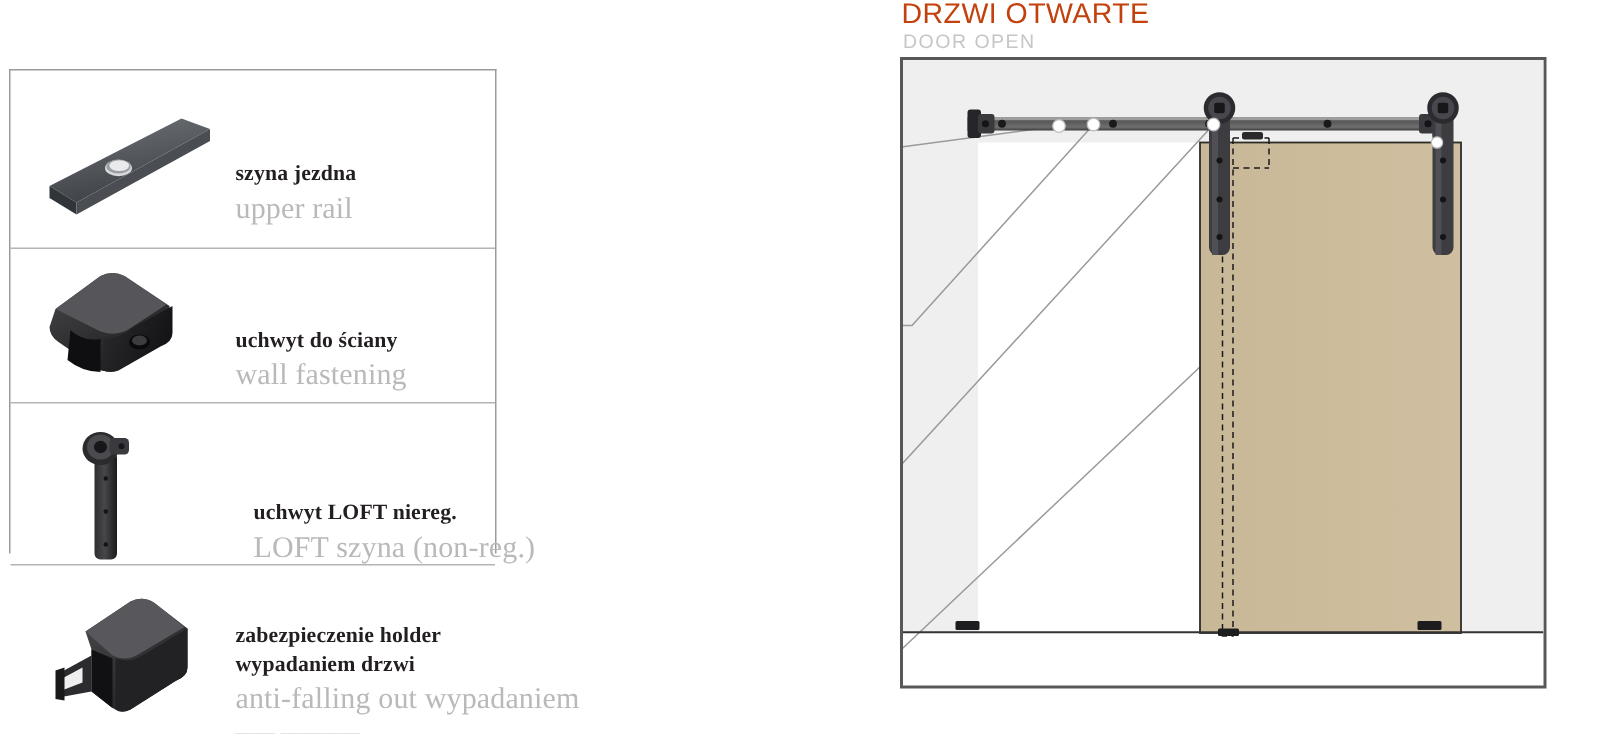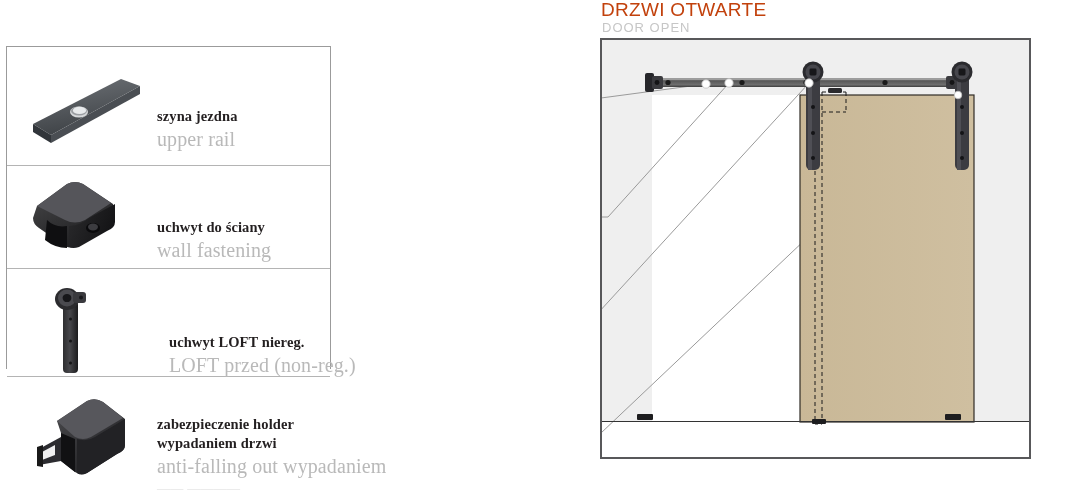--- a/index.html
+++ b/index.html
@@ -116,21 +116,21 @@
           <circle cx="25.5" cy="84" r="1.5" fill="#141416"></circle>
           <ellipse cx="22" cy="20" rx="12" ry="11" fill="#2b2b2e"></ellipse>
           <ellipse cx="22" cy="19" rx="9" ry="8.4" fill="#4a4a4f"></ellipse>
           <ellipse cx="22" cy="19" rx="4.4" ry="4.1" fill="#17171a"></ellipse>
           <rect x="28" y="13" width="13" height="11" rx="3" fill="#3a3a3e"></rect>
           <circle cx="36" cy="18.5" r="2" fill="#18181b"></circle>
         </svg>
       </div>
       <div class="legend-text" style="top:64px;margin-left:12px;">
         <div class="lt-pl">uchwyt LOFT niereg.</div>
-        <div class="lt-en">LOFT przed (non-reg.)</div>
+        <div class="lt-en">LOFT szyna (non-reg.)</div>
       </div>
     </div>
 
     <div class="legend-row last" style="top:330px;height:122px;">
       <div class="part" style="left:24px;top:18px;">
         <svg width="105" height="86" viewBox="0 0 105 86">
           <defs>
             <linearGradient id="ga1" x1="0" y1="0" x2="0.7" y2="1">
               <stop offset="0" stop-color="#4c4c4f"></stop>
                 <stop offset="1" stop-color="#202023"></stop>

